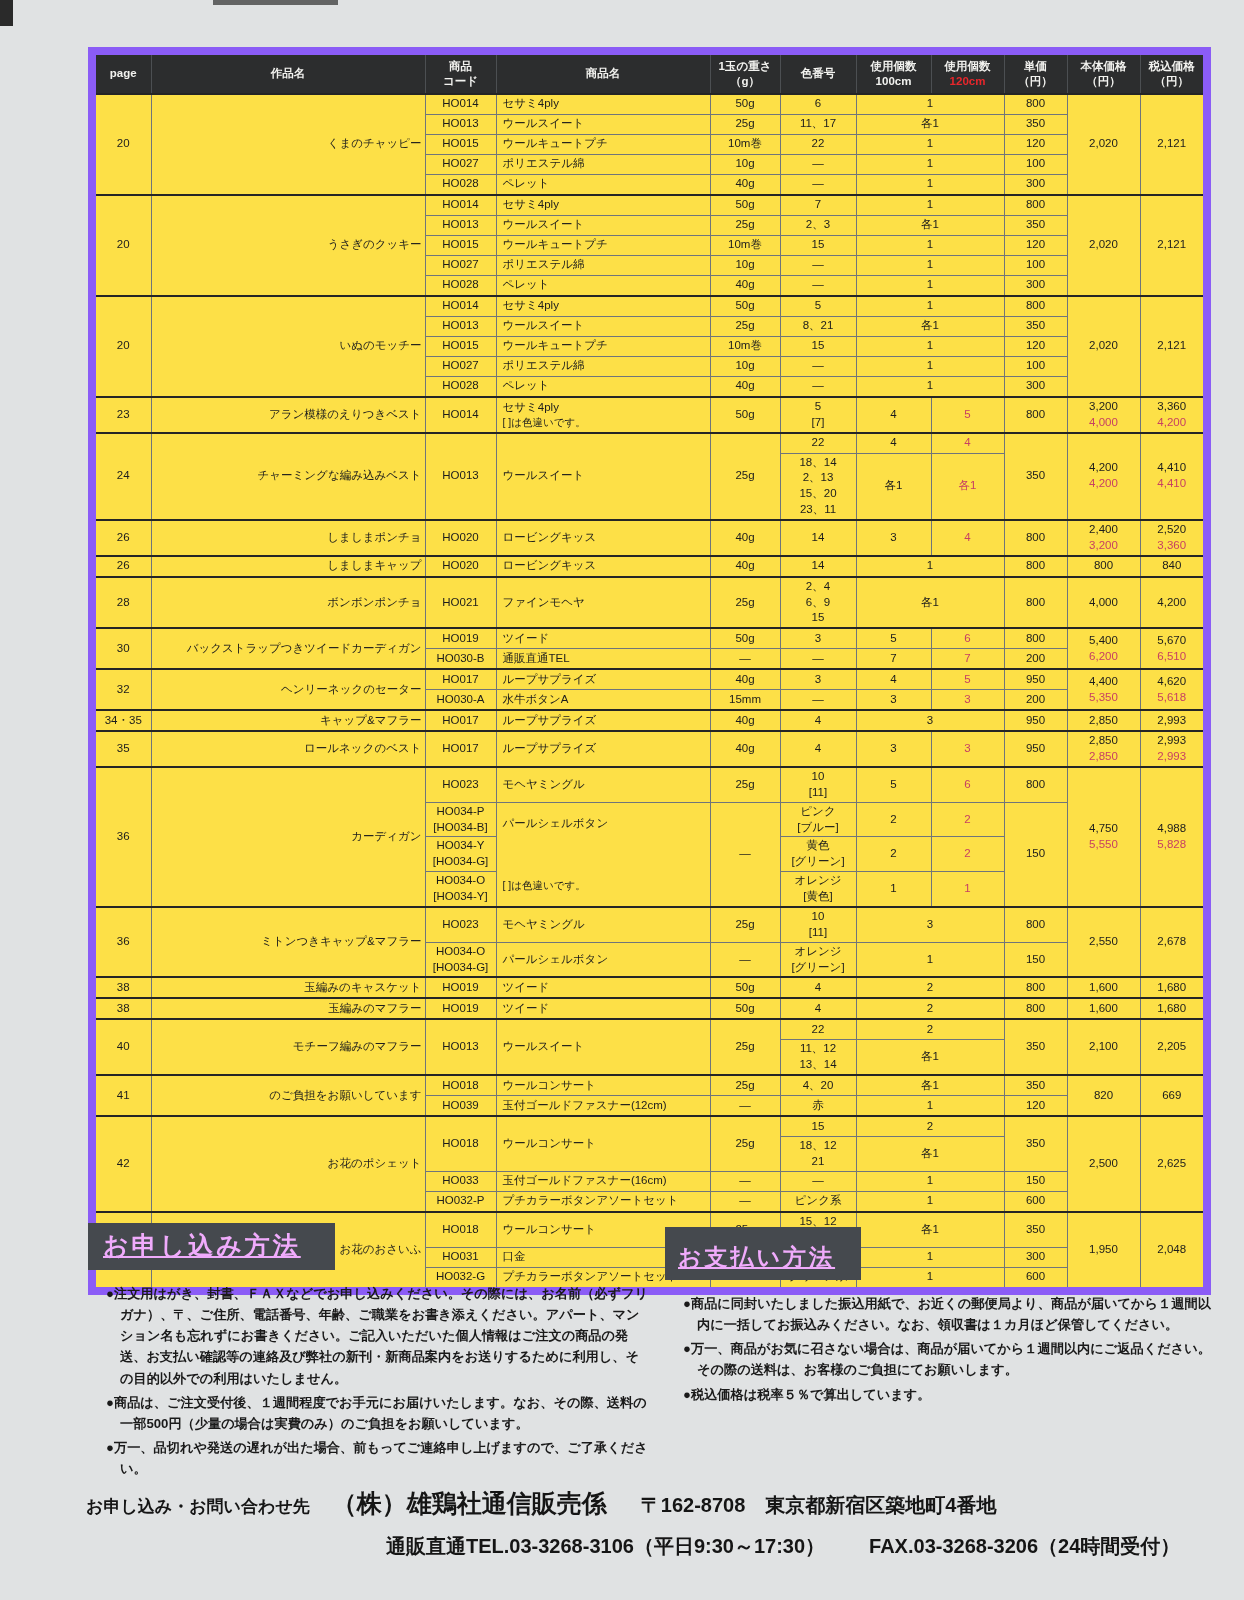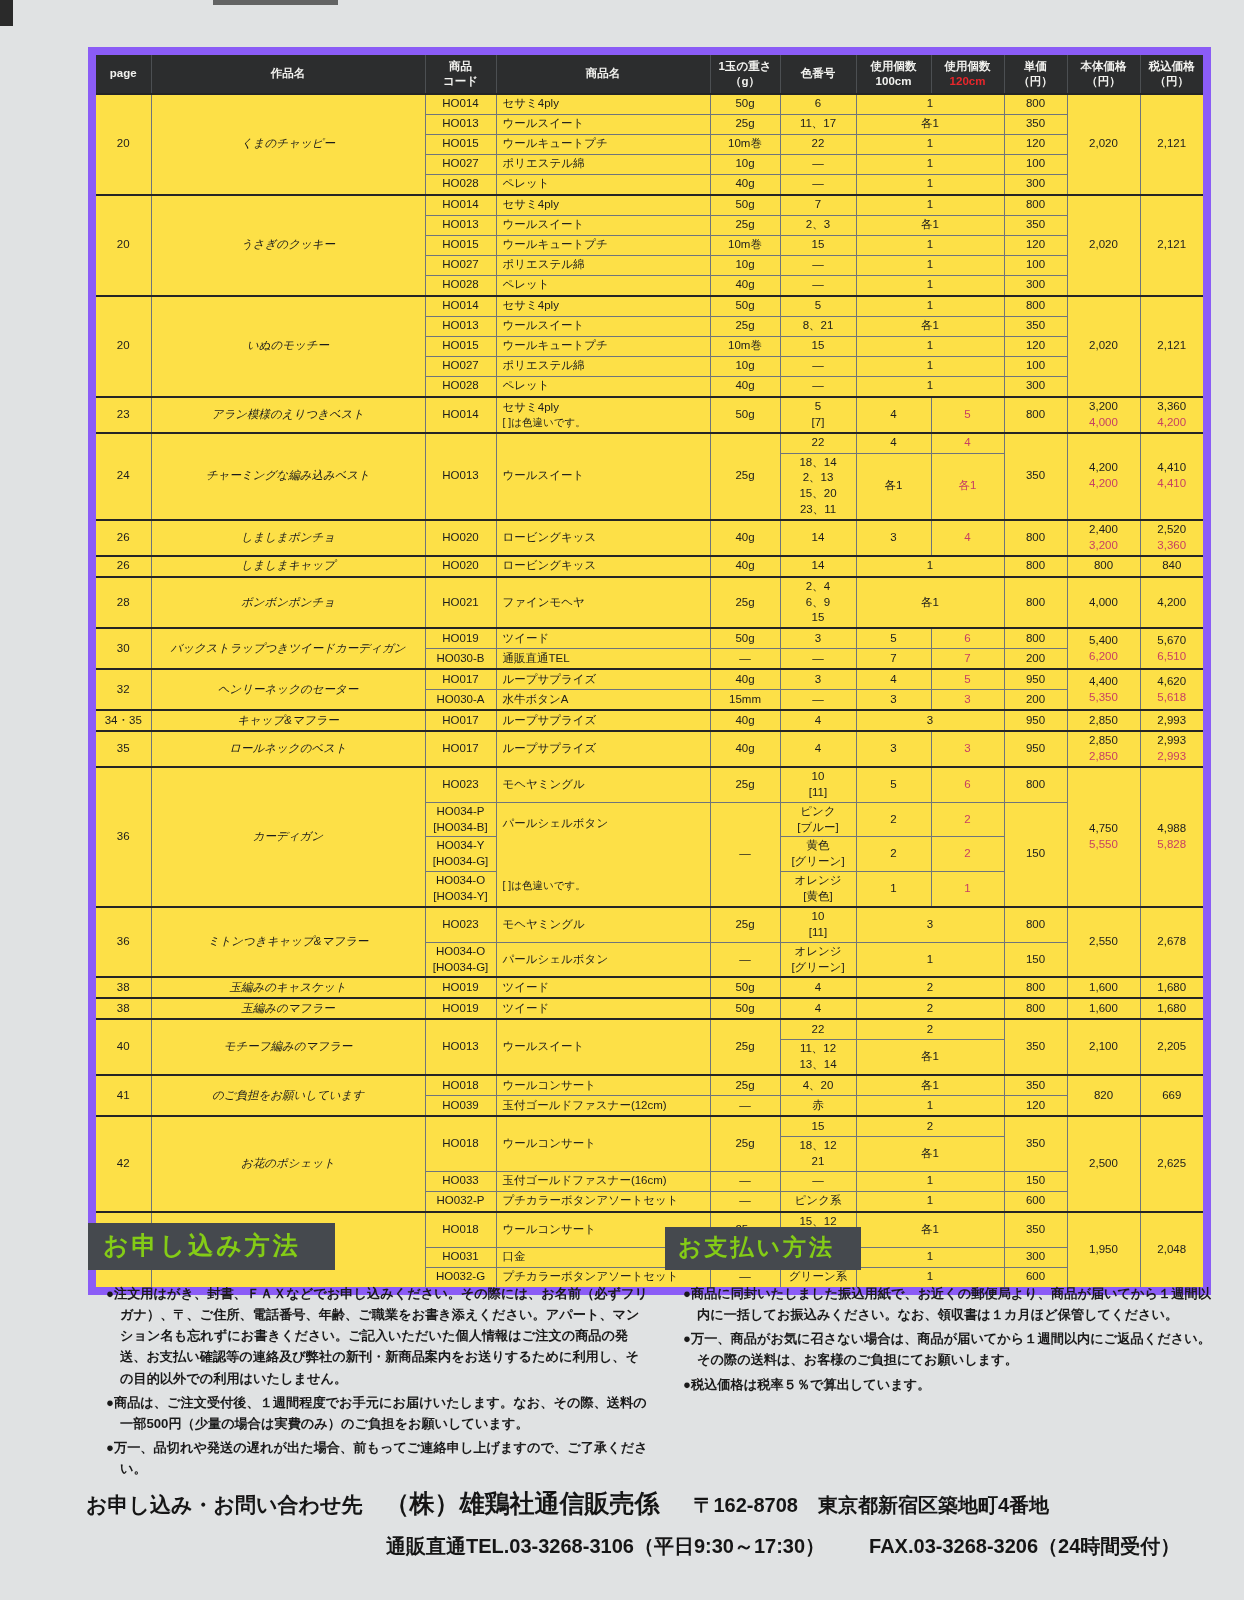--- a/index.html
+++ b/index.html
@@ -25,44 +25,44 @@
     border:1px solid #4c4f52;padding:4px 2px;
     white-space:pre-line;text-align:center;vertical-align:middle;
   }
   .tbl td{
     border:1px solid #70757a;border-top:1px solid #a4a9ad;
     font-size:11.5px;line-height:1.38;height:17px;
     text-align:center;vertical-align:middle;
     padding:1px 3px;white-space:pre-line;
   }
   tr.blk td{border-top:2px solid #252525;}
-  td.wk{text-align:center;font-style:italic;}
+  td.wk{text-align:right;}
   td.nm{text-align:left;padding-left:6px;}
   .red{color:#c74062;}
   .hred{color:#e8262b;}
   .note{font-size:10.5px;}
   .notegap{margin-top:46px;font-size:10.5px;}
 
   
   .sec{position:absolute;}
   #apply{left:88px;top:1223px;width:580px;}
   #pay{left:665px;top:1227px;width:565px;}
   .sec-box{
-    display:inline-block;background:#45494e;color:#84cc16;
-    font-weight:bold;letter-spacing:3px;
+    display:inline-block;background:#45494e;color:#f0abfc;
+    font-weight:bold;letter-spacing:3px;text-decoration:underline;
   }
   #apply .sec-box{font-size:25px;padding:6px 34px 8px 15px;}
-  #pay .sec-box{font-size:23px;padding:5px 26px 7px 13px;}
+  #pay .sec-box{font-size:23px;padding:15px 26px 7px 13px;}
   .bullets{margin-top:13px;font-size:13.2px;line-height:1.6;font-weight:600;color:#1a1a1a;}
   .bullet{margin:0 18px 3px;padding-left:14px;text-indent:-14px;}
 
   
   #contact{position:absolute;left:86px;top:1487px;width:1140px;font-weight:bold;color:#151515;}
   .c-line1{display:flex;align-items:baseline;}
-  .c-label{font-size:21px;}
+  .c-label{font-size:17px;}
   .c-company{font-size:25px;margin-left:22px;}
   .c-address{font-size:20px;margin-left:34px;}
   .c-line2{margin:13px 0 0 300px;font-size:20px;display:flex;}
   .c-fax{margin-left:44px;}
 </style>
 </head>
 <body>
 
 <div class="art-tl"></div>
 <div class="art-top"></div>

